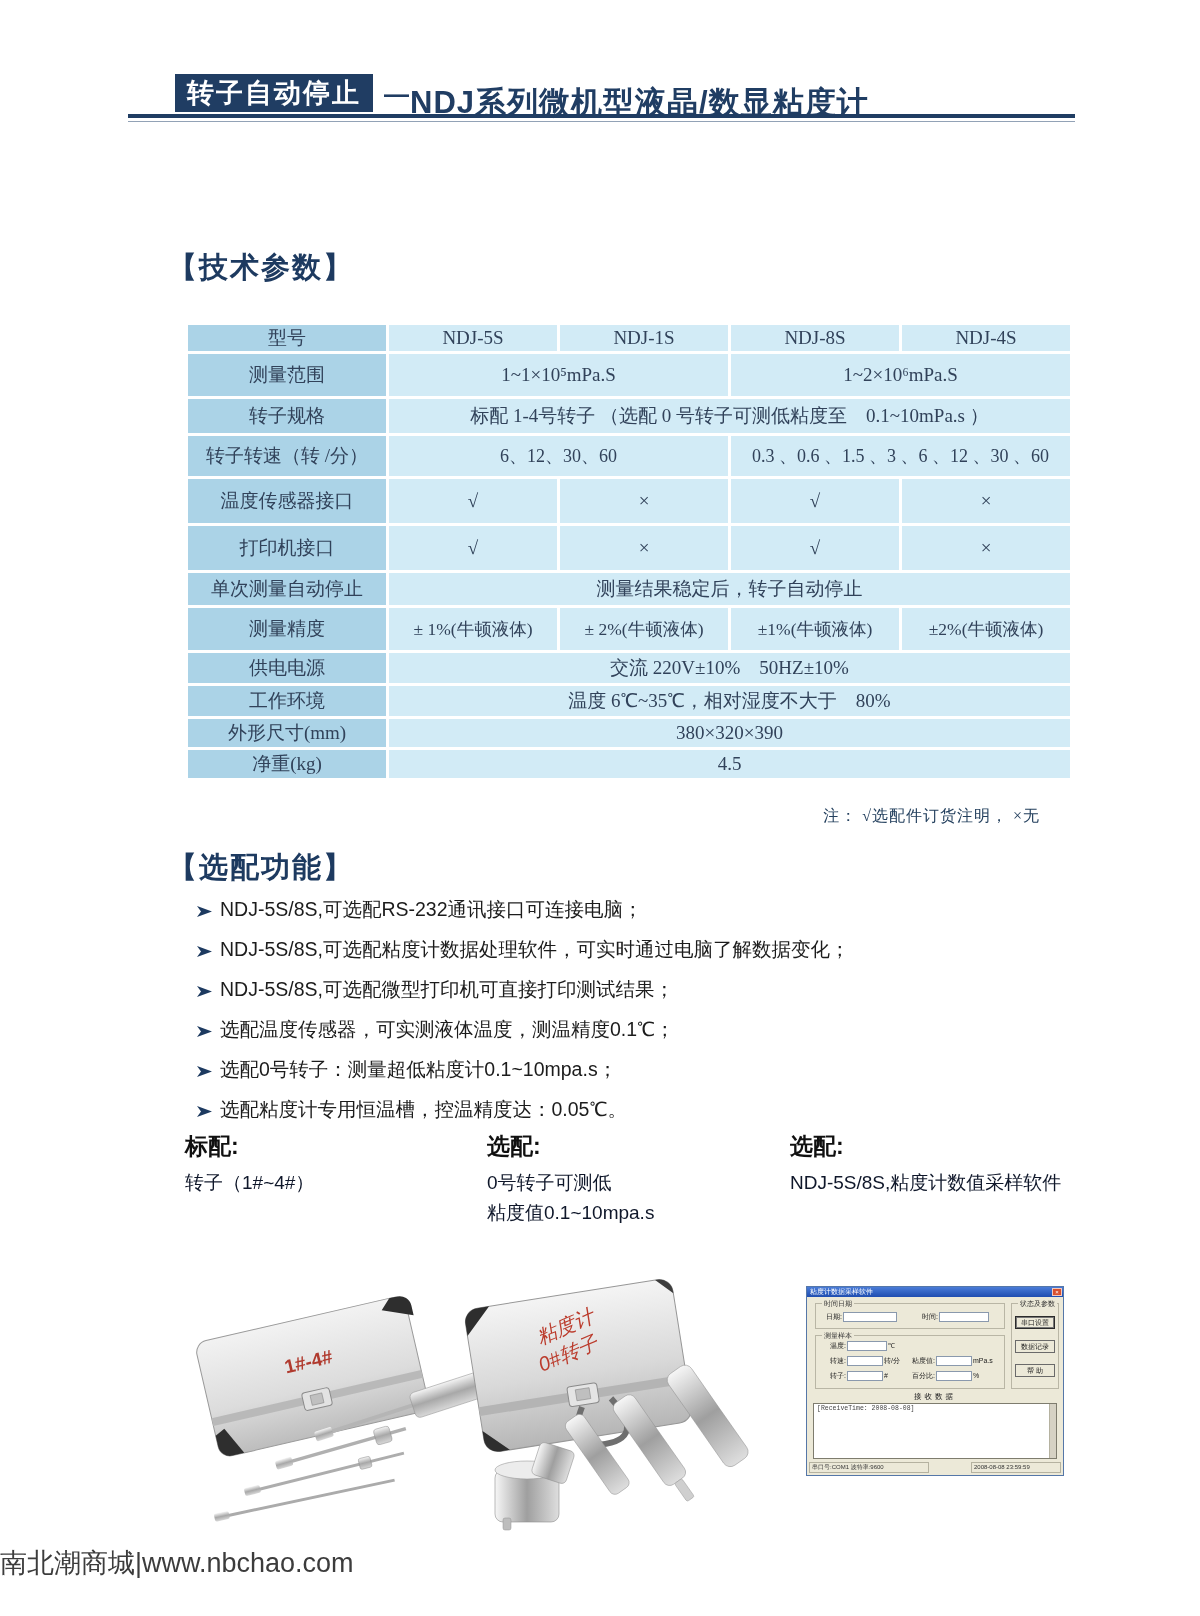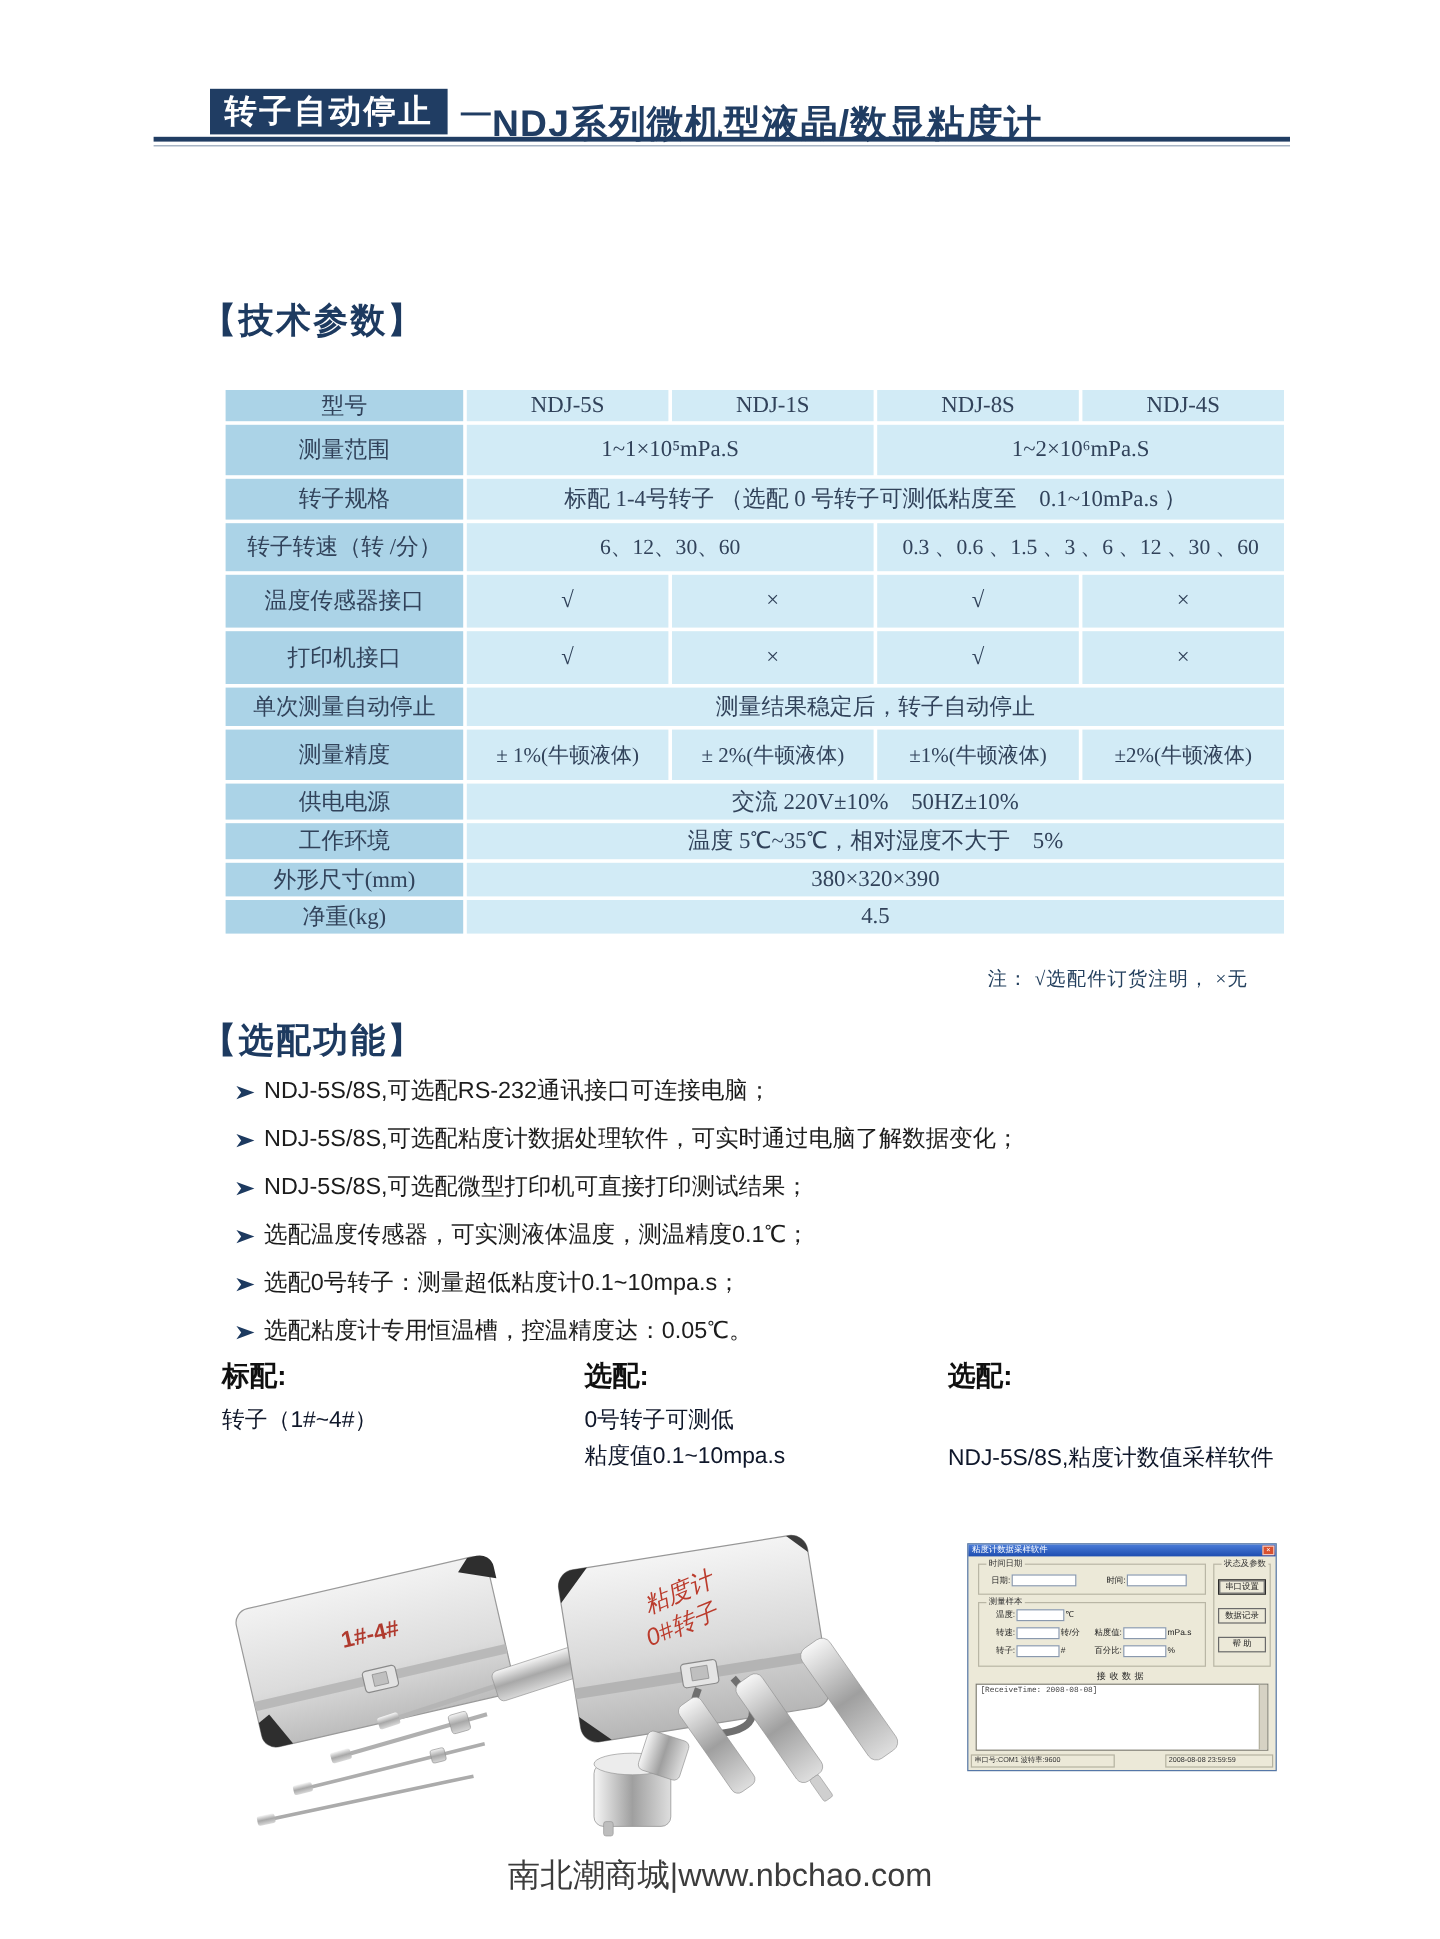--- a/index.html
+++ b/index.html
@@ -69,21 +69,21 @@
   .btn.primary{border:1px solid #2b2b2b;box-shadow:0 0 0 1px #777 inset;}
   .recv{position:absolute;left:0;right:0;top:105px;text-align:center;font-size:7.5px;letter-spacing:3px;color:#222;}
   .loglist{position:absolute;left:6px;right:6px;top:116px;height:56px;background:#fff;
     border:1px solid #7e7c6e;font-size:6.5px;color:#444;padding:1px 3px;box-sizing:border-box;
     font-family:"Liberation Mono",monospace;}
   .loglist .sb{position:absolute;right:0;top:0;bottom:0;width:6px;background:#d6d2c4;border-left:1px solid #b5b2a0;}
   .statusbar{position:absolute;left:2px;right:2px;bottom:2px;height:11px;font-size:6px;color:#333;}
   .statusbar .cellL{position:absolute;left:0;top:0;bottom:0;width:120px;border:1px solid #b5b2a0;line-height:9px;padding-left:2px;box-sizing:border-box;}
   .statusbar .cellR{position:absolute;right:0;top:0;bottom:0;width:90px;border:1px solid #b5b2a0;line-height:9px;padding-left:2px;box-sizing:border-box;}
   
-  .footer{position:absolute;left:0;top:1545px;width:100%;text-align:center;font-size:27px;color:#3c3c3c;}
+  .footer{position:absolute;left:0;top:1545px;width:100%;font-size:27px;color:#3c3c3c;}
 </style>
 </head>
 <body>
 
 <div class="page">
 
   <div class="badge">转子自动停止</div>
   <div class="hdr-dash">—</div>
   <div class="hdr-title">NDJ系列微机型液晶/数显粘度计</div>
   <div class="hdr-rule"></div>
@@ -145,21 +145,21 @@
       <td class="val">± 2%(牛顿液体)</td>
       <td class="val">±1%(牛顿液体)</td>
       <td class="val">±2%(牛顿液体)</td>
     </tr>
     <tr class="r9">
       <td class="lbl">供电电源</td>
       <td class="val" colspan="4">交流 220V±10%　50HZ±10%</td>
     </tr>
     <tr class="r10">
       <td class="lbl">工作环境</td>
-      <td class="val" colspan="4">温度 5℃~35℃，相对湿度不大于　5%</td>
+      <td class="val" colspan="4">温度 6℃~35℃，相对湿度不大于　80%</td>
     </tr>
     <tr class="r11">
       <td class="lbl">外形尺寸(mm)</td>
       <td class="val" colspan="4">380×320×390</td>
     </tr>
     <tr class="r12">
       <td class="lbl">净重(kg)</td>
       <td class="val" colspan="4">4.5</td>
     </tr>
   </tbody>
@@ -208,21 +208,21 @@
     </div>
   </div>
 
   <div class="pkg-h" style="left:185px;top:1131px;">标配:</div>
   <div class="pkg-h" style="left:487px;top:1131px;">选配:</div>
   <div class="pkg-h" style="left:790px;top:1131px;">选配:</div>
 
   <div class="pkg-l" style="left:185px;top:1170px;">转子（1#~4#）</div>
   <div class="pkg-l" style="left:487px;top:1170px;text-align:center;">0号转子可测低</div>
   <div class="pkg-l" style="left:487px;top:1200px;">粘度值0.1~10mpa.s</div>
-  <div class="pkg-l" style="left:790px;top:1170px;margin-top:32px;">NDJ-5S/8S,粘度计数值采样软件</div>
+  <div class="pkg-l" style="left:790px;top:1170px;">NDJ-5S/8S,粘度计数值采样软件</div>
 
   <div class="photo" style="left:180px;top:1282px;width:300px;height:262px;">
     <svg width="300" height="262" viewBox="0 0 300 262">
       <defs>
         <linearGradient id="aCase" x1="0" y1="0" x2="0" y2="1">
           <stop offset="0" stop-color="#f2f2f2"></stop>
             <stop offset="0.6" stop-color="#dcdcdc"></stop>
             <stop offset="1" stop-color="#bdbdbd"></stop>
         </linearGradient>
         <linearGradient id="aMetal" x1="0" y1="0" x2="0" y2="1">

